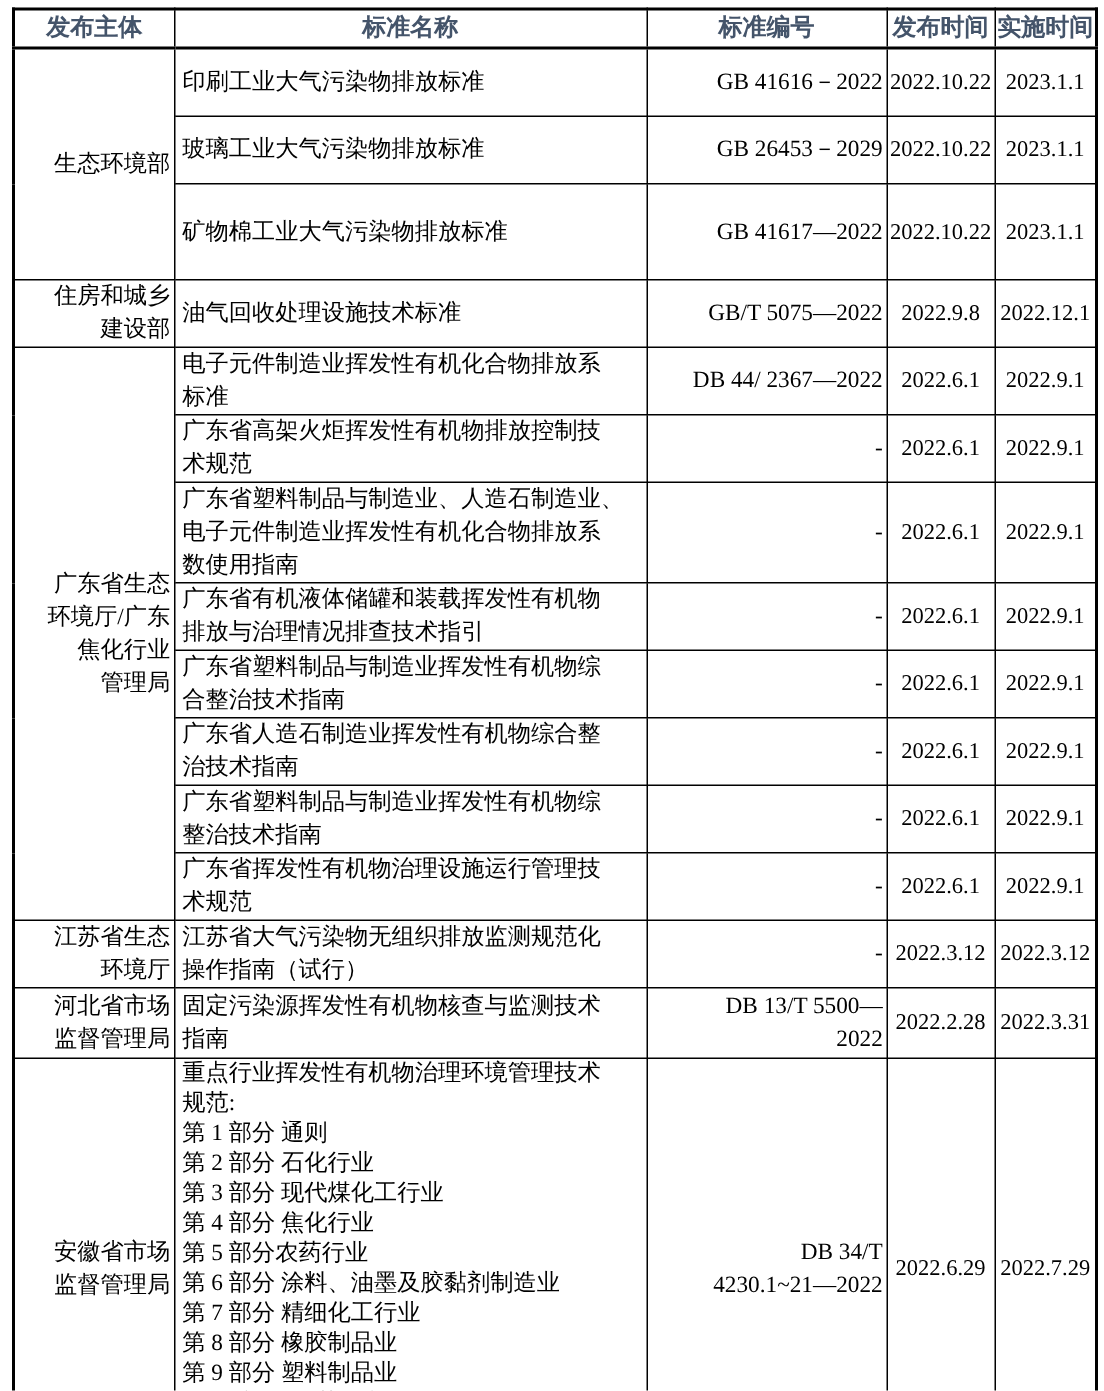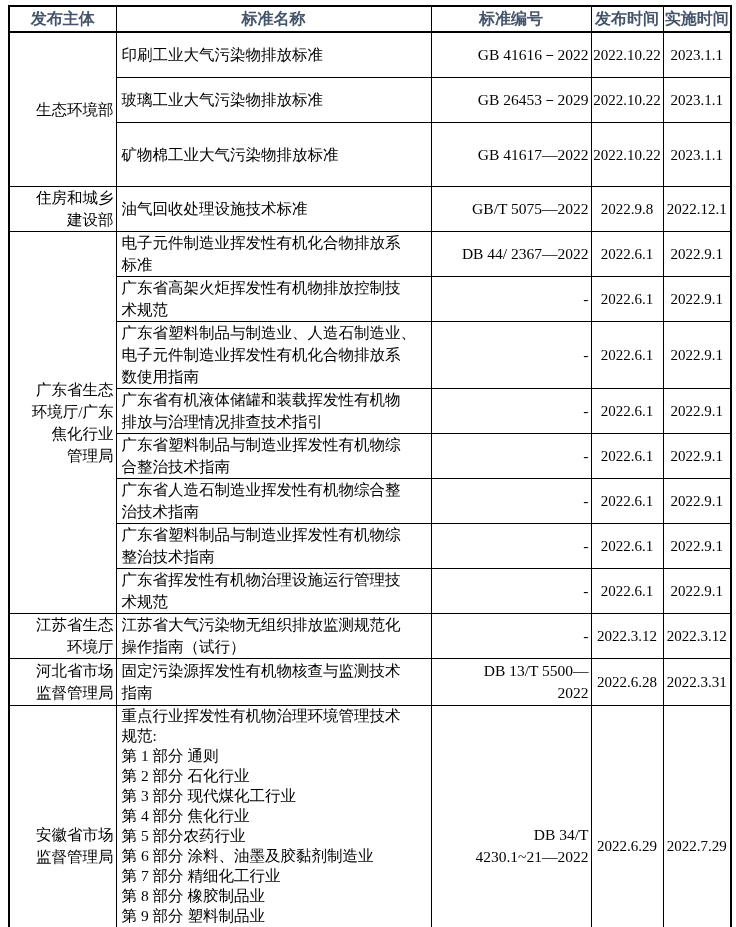--- a/index.html
+++ b/index.html
@@ -189,21 +189,21 @@
         <td class="cell-date">2022.3.12</td>
       </tr>
 
       <tr style="height:47px">
         <td class="cell-publisher">河北省市场
 监督管理局</td>
         <td class="cell-name">固定污染源挥发性有机物核查与监测技术
 指南</td>
         <td class="cell-code">DB 13/T 5500—
 2022</td>
-        <td class="cell-date">2022.6.28</td>
+        <td class="cell-date">2022.2.28</td>
         <td class="cell-date">2022.3.31</td>
       </tr>
 
       <tr style="height:282px">
         <td class="cell-publisher">安徽省市场
 监督管理局</td>
         <td class="cell-name parts">重点行业挥发性有机物治理环境管理技术
 规范:
 第 1 部分 通则
 第 2 部分 石化行业

